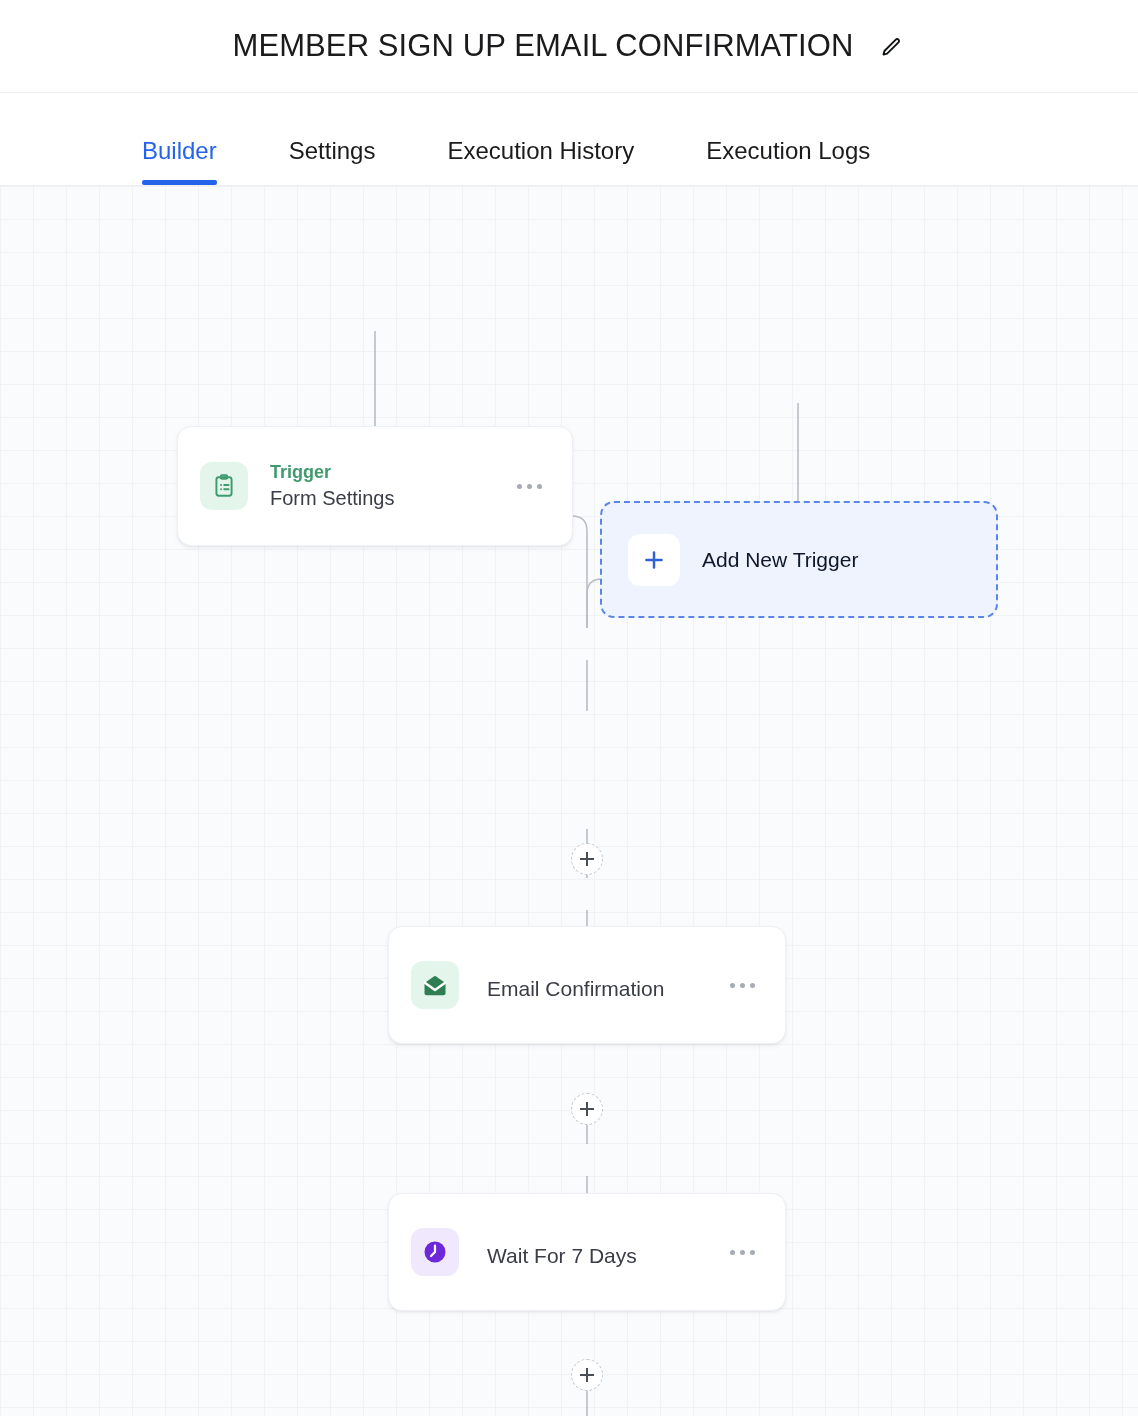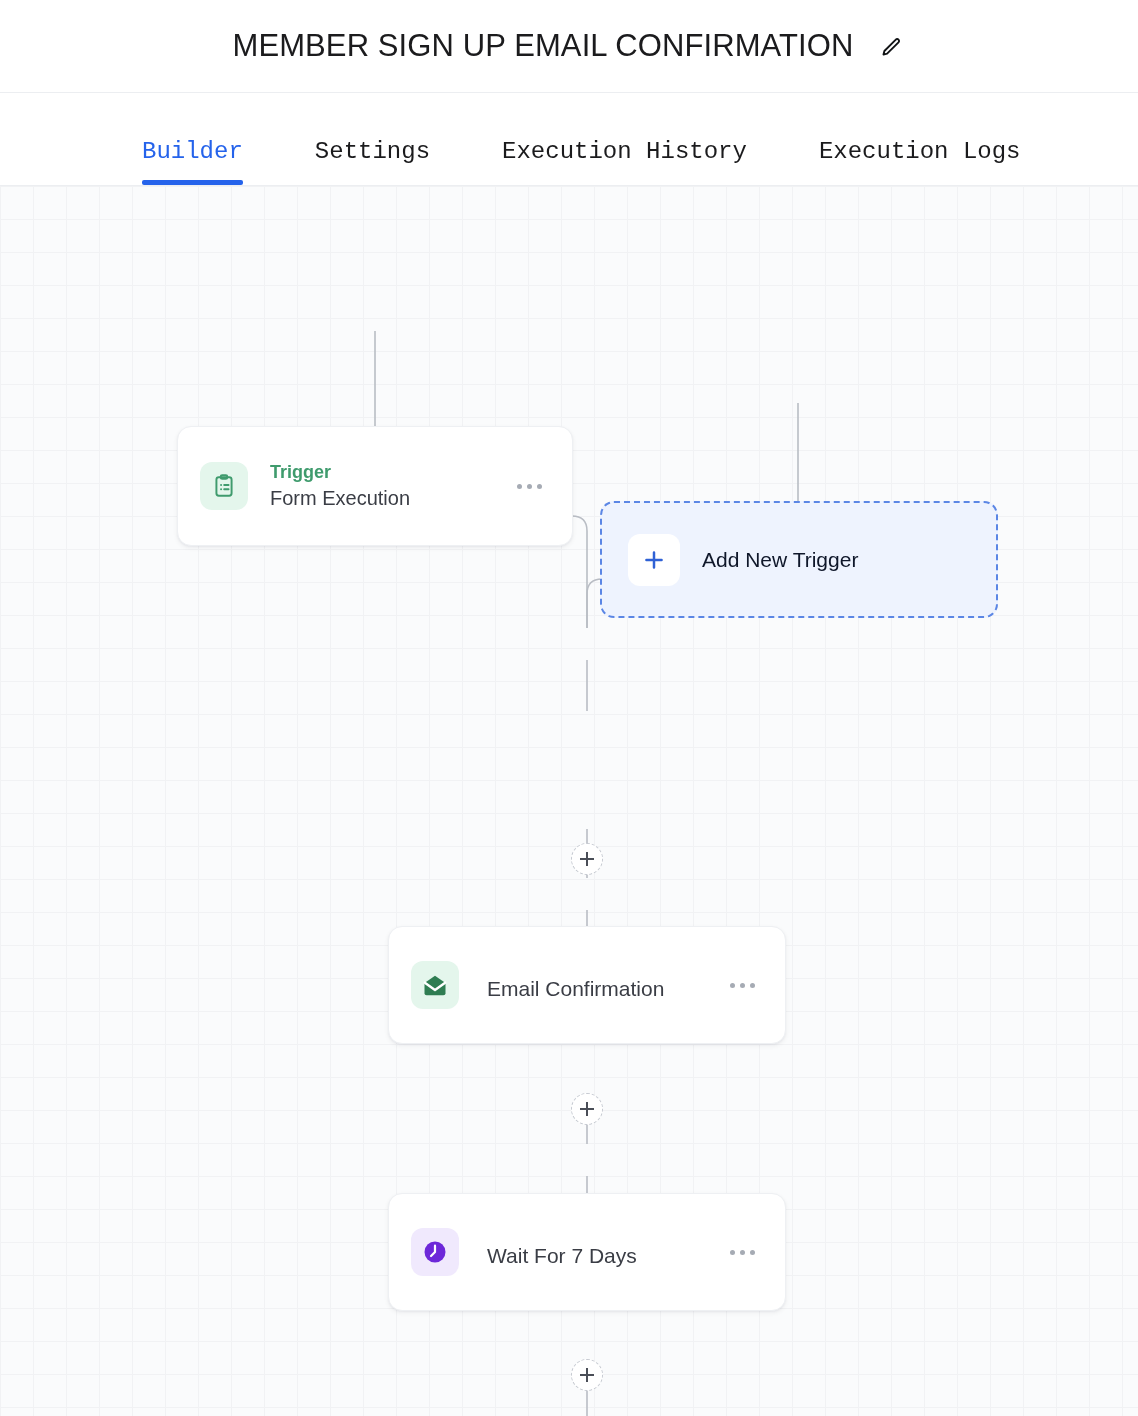--- a/index.html
+++ b/index.html
@@ -44,21 +44,21 @@
   }
   .tab {
     position:relative;
     font-size:24px;
     color:#1b1b1d;
     padding:0 0 20px 0;
     margin-right:72px;
     cursor:pointer;
     white-space:nowrap;
     background:transparent; border:none;
-    font-family:Liberation Mono, monospace;
+    font-family:Liberation Sans, sans-serif;
   }
   .tab:last-child { margin-right:12px; }
   .tab.active { color:#2563eb; font-weight:400; }
   .tab.active::after {
     content:"";
     position:absolute;
     left:0; right:0; bottom:0;
     height:5px;
     background:#2563eb;
     border-radius:2px;
@@ -209,21 +209,21 @@
       <svg width="26" height="26" viewBox="0 0 24 24" fill="none" stroke="#3f9b6d" stroke-width="1.8" stroke-linecap="round" stroke-linejoin="round">
         <rect x="5" y="4" width="14" height="17" rx="2.2"></rect>
         <rect x="9" y="2" width="6" height="3.4" rx="1.3"></rect>
         <circle cx="9.3" cy="11" r="0.9" fill="#3f9b6d" stroke="none"></circle>
         <circle cx="9.3" cy="15" r="0.9" fill="#3f9b6d" stroke="none"></circle>
         <path d="M12.2 11h4M12.2 15h4"></path>
       </svg>
     </div>
     <div class="node-text">
       <div class="node-kicker">Trigger</div>
-      <div class="node-label">Form Execution</div>
+      <div class="node-label">Form Settings</div>
     </div>
     <div class="dots">
       <i></i>
         <i></i>
         <i></i>
     </div>
   </div>
 
   <div id="add-trigger">
     <div class="add-plus-box">

